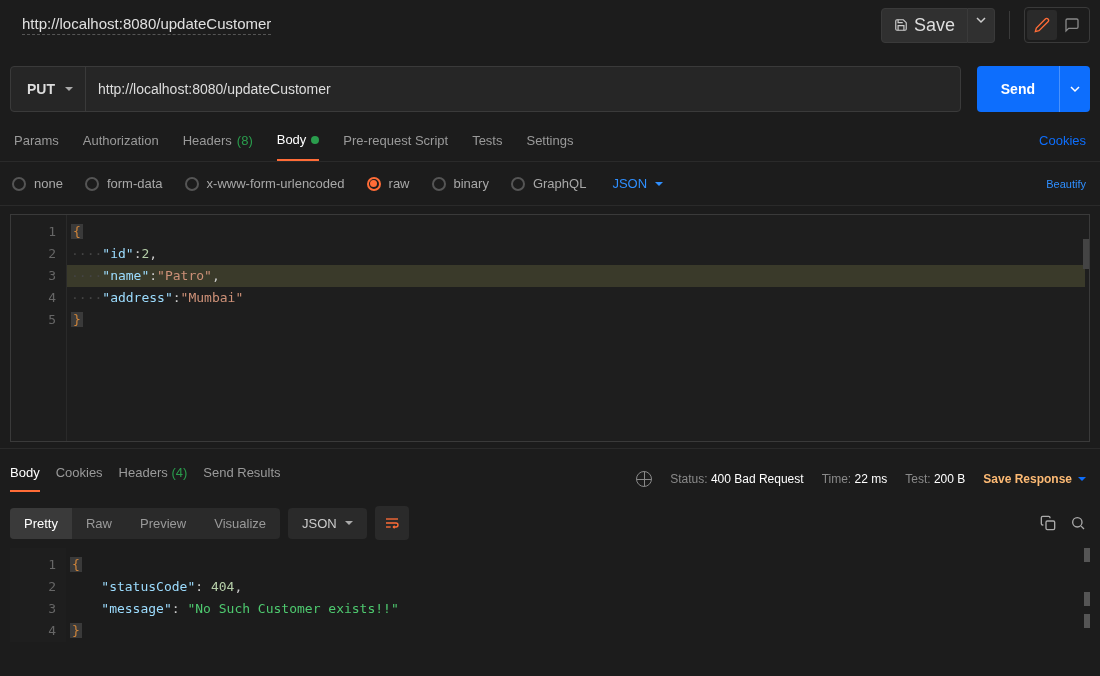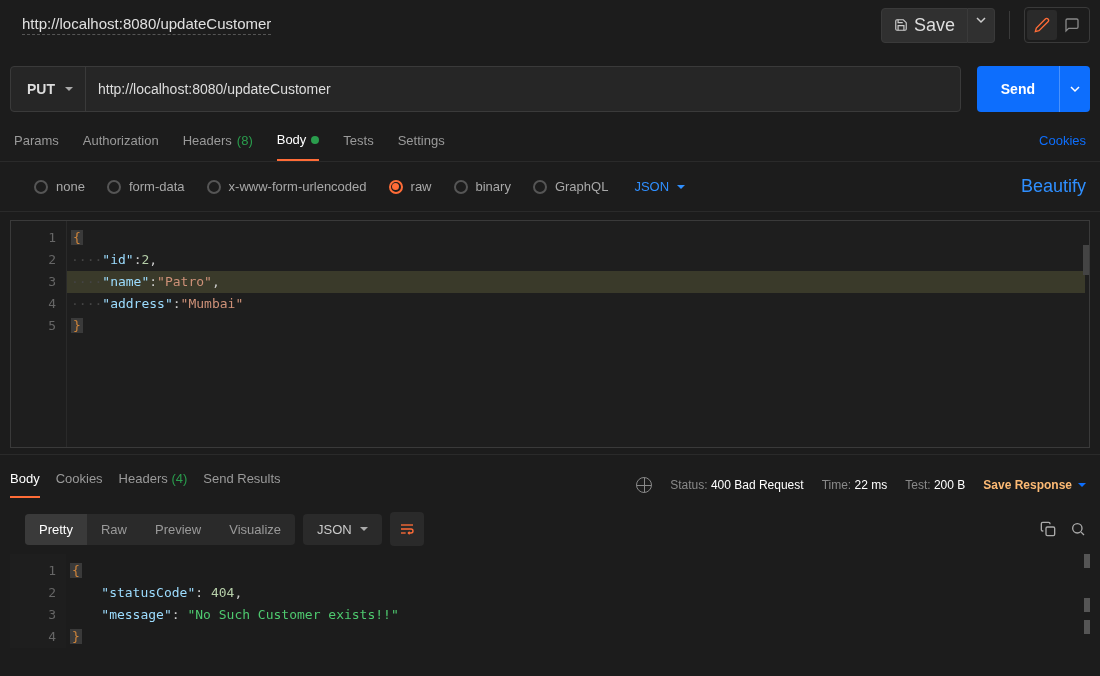--- a/index.html
+++ b/index.html
@@ -84,30 +84,30 @@
   }
   .tabs { display:flex; gap:24px; }
   .tab { color:#9a9a9a; padding-bottom:12px; cursor:pointer; font-size:13px; display:flex; align-items:center; gap:5px;}
   .tab.active { color:#fff; border-bottom:2px solid #ff6c37; }
   .dot-green { width:8px; height:8px; background:#2a9d4d; border-radius:50%; display:inline-block;}
   .count-green { color:#2a9d4d; }
   .link-right { color:#0d6efd; cursor:pointer; font-size:13px; padding-bottom:12px;}
   
   .body-types {
     display:flex; align-items:center; gap:22px;
-    padding:14px 14px 14px 34px;
+    padding:14px 14px 14px 12px;
     border-bottom:1px solid #2a2a2a;
   }
   .radio-item { display:flex; align-items:center; gap:8px; color:#a8a8a8; cursor:pointer; font-size:13px;}
   .radio-dot { width:14px; height:14px; border-radius:50%; border:2px solid #555; display:flex; align-items:center; justify-content:center;}
   .radio-dot.checked { border-color:#ff6c37; }
   .radio-dot.checked::after { content:''; width:7px; height:7px; background:#ff6c37; border-radius:50%;}
   .format-pick { color:#2f8fff; display:flex; align-items:center; gap:8px; cursor:pointer; font-size:13px; margin-left:4px;}
   .format-pick::after { content:''; border:4px solid transparent; border-top-color:#2f8fff; transform:translateY(2px);}
-  .beautify { margin-left:auto; color:#2f8fff; cursor:pointer; font-size:18px;}
+  .beautify { margin-left:auto; color:#2f8fff; cursor:pointer; font-size:11px;}
   
   .editor {
     margin:8px 10px 0 10px;
     border:1px solid #3a3a3a;
     height:228px;
     display:flex;
     font-family:"Consolas","Menlo",monospace;
     font-size:13px;
     background:#1e1e1e;
     position:relative;
@@ -135,21 +135,21 @@
   .resp-tab.active { color:#fff; border-bottom:2px solid #ff6c37;}
   .resp-meta { display:flex; align-items:center; gap:18px; color:#8a8a8a; font-size:12px;}
   .resp-meta .green { color:#ffffff;}
   .save-resp { color:#fdba74; cursor:pointer; display:flex; align-items:center; gap:6px; font-weight:600;}
   .save-resp::after { content:''; border:4px solid transparent; border-top-color:#0d6efd; transform:translateY(2px);}
   .globe { width:16px; height:16px; border:1.5px solid #888; border-radius:50%; position:relative;}
   .globe::before { content:''; position:absolute; left:50%; top:0; bottom:0; width:1px; background:#888;}
   .globe::after { content:''; position:absolute; top:50%; left:0; right:0; height:1px; background:#888;}
   
   .resp-ctrls { display:flex; align-items:center; padding:14px 14px 8px 10px; gap:8px;}
-  .seg-group { display:flex; background:#2a2a2a; border-radius:4px; overflow:hidden;margin-left:15px;}
+  .seg-group { display:flex; background:#2a2a2a; border-radius:4px; overflow:hidden;}
   .seg { padding:8px 14px; color:#9a9a9a; cursor:pointer; font-size:13px;}
   .seg.active { background:#3a3a3a; color:#fff;}
   .json-pick { background:#2a2a2a; border-radius:4px; padding:8px 14px; color:#ccc; cursor:pointer; display:flex; align-items:center; gap:8px;}
   .json-pick::after { content:''; border:4px solid transparent; border-top-color:#aaa; transform:translateY(2px);}
   .wrap-btn { background:#2a2a2a; border-radius:4px; width:34px; height:34px; display:flex; align-items:center; justify-content:center; cursor:pointer; color:#ff6c37;}
   .ctrl-right { margin-left:auto; display:flex; gap:14px; color:#aaa;}
   .ctrl-right span { cursor:pointer;}
   
   .resp-editor {
     margin:0 10px 0 10px;
@@ -219,20 +219,21 @@
     <div class="tab">Params</div>
     <div class="tab">Authorization</div>
     <div class="tab">
       <span>Headers</span>
       <span class="count-green">(8)</span>
     </div>
     <div class="tab active">
       <span>Body</span>
       <span class="dot-green"></span>
     </div>
+    <div class="tab">Pre-request Script</div>
     <div class="tab">Tests</div>
     <div class="tab">Settings</div>
   </div>
   <div class="link-right">Cookies</div>
 </div>
 
 <div class="body-types">
   <div class="radio-item">
       <span class="radio-dot"></span>
       <span>none</span>

